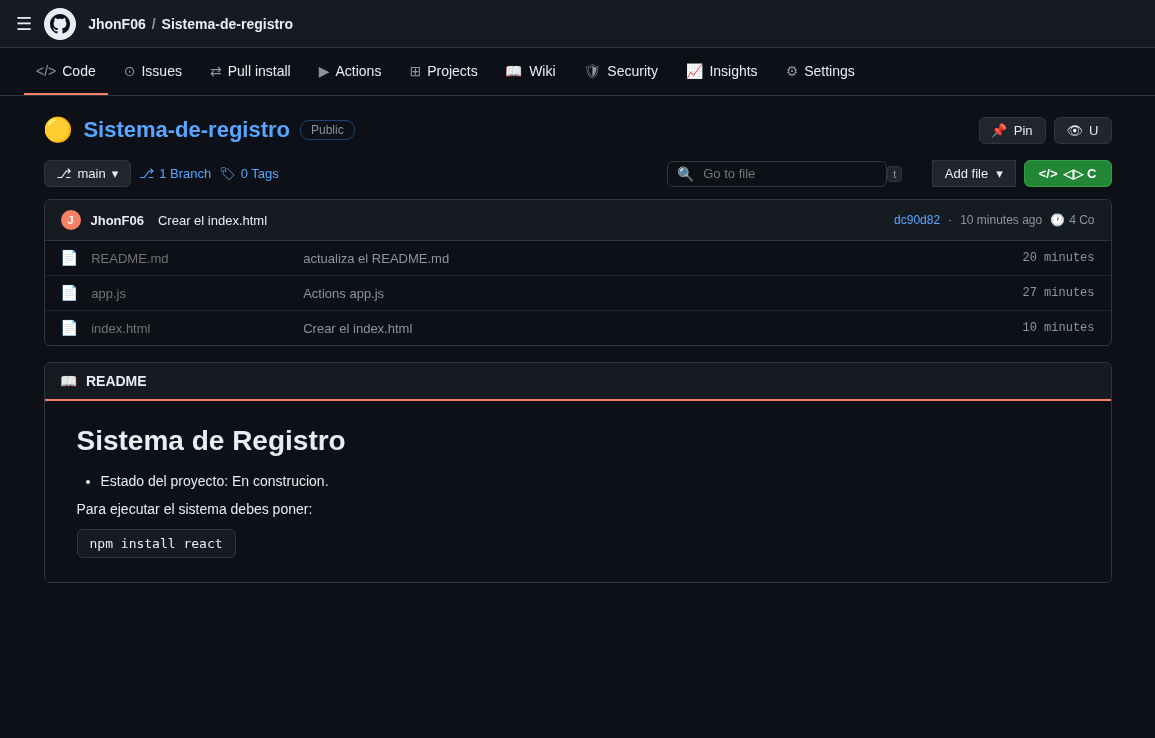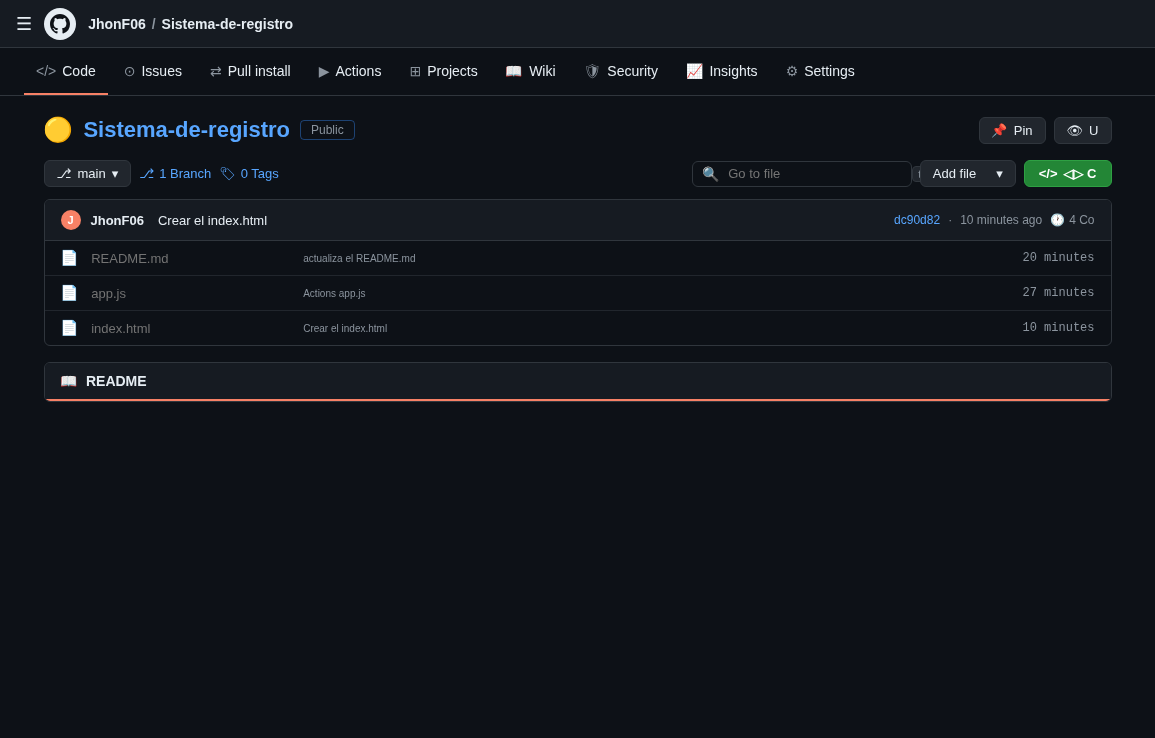--- a/index.html
+++ b/index.html
@@ -81,21 +81,21 @@
     }
     .repo-emoji {
       font-size: 24px;
     }
     .repo-name {
       font-size: 22px; font-weight: 600; color: #58a6ff;
     }
     .public-badge {
       border: 1px solid #388bfd66;
       color: #8b949e;
-      border-radius: 4px;
+      border-radius: 9px;
       padding: 2px 10px;
       font-size: 12px;
     }
     .repo-actions {
       display: flex; gap: 8px; align-items: center;
     }
     .action-btn {
       display: flex; align-items: center; gap: 6px;
       background: #21262d;
       border: 1px solid #30363d;
@@ -144,28 +144,29 @@
     }
     .kbd-hint {
       background: #21262d;
       border: 1px solid #30363d;
       border-radius: 4px;
       padding: 1px 5px;
       font-size: 11px;
       color: #8b949e;
     }
     .add-file-btn {
-      display: flex; align-items: center; gap: 20px;
+      display: flex; align-items: center; gap: 8px;
       background: #21262d;
       border: 1px solid #30363d;
       color: #e6edf3;
-      border-radius: 6px;
+      border-radius: 0;
       padding: 5px 12px;
       font-size: 13px;
       cursor: pointer;
+      margin-left: 37px;
     }
     .code-btn {
       display: flex; align-items: center; gap: 6px;
       background: #238636;
       border: 1px solid #2ea043;
       color: #fff;
       border-radius: 6px;
       padding: 5px 14px;
       font-size: 13px;
       cursor: pointer;
@@ -206,21 +207,21 @@
 
     .file-row {
       display: flex; align-items: center;
       padding: 8px 16px;
       border-bottom: 1px solid #21262d;
       gap: 12px;
     }
     .file-row:last-child { border-bottom: none; }
     .file-icon { color: #8b949e; font-size: 15px; flex-shrink: 0; }
     .file-name { color: #737373; font-size: 13px; width: 200px; cursor: pointer; }
-    .file-commit-msg { color: #8b949e; font-size: 10px; flex: 1; }
+    .file-commit-msg { color: #8b949e; font-size: 13px; flex: 1; }
     .file-time { color: #8b949e; font-size: 12px; white-space: nowrap; font-family: Liberation Mono, monospace; }
 
     
     .readme-section {
       border: 1px solid #30363d;
       border-radius: 6px;
       overflow: hidden;
     }
     .readme-header {
       display: flex; align-items: center; gap: 8px;
@@ -397,15 +398,23 @@
       <span class="file-commit-msg">Crear el index.html</span>
       <span class="file-time">10 minutes</span>
     </div>
   </div>
 
   <div class="readme-section">
     <div class="readme-header">
       <span>📖</span>
       <span>README</span>
     </div>
+    <div class="readme-body">
+      <h1>Sistema de Registro</h1>
+      <ul>
+        <li>Estado del proyecto: En construcion.</li>
+      </ul>
+      <p>Para ejecutar el sistema debes poner:</p>
+      <code>npm install react</code>
+    </div>
   </div>
 
 </div>
 
 </body></html>

